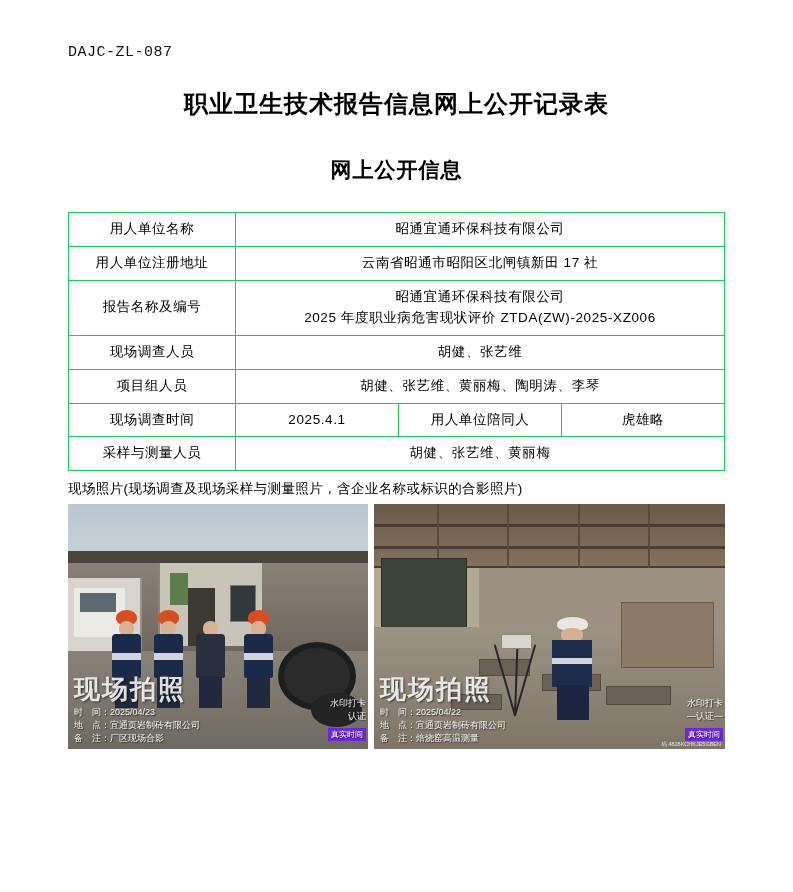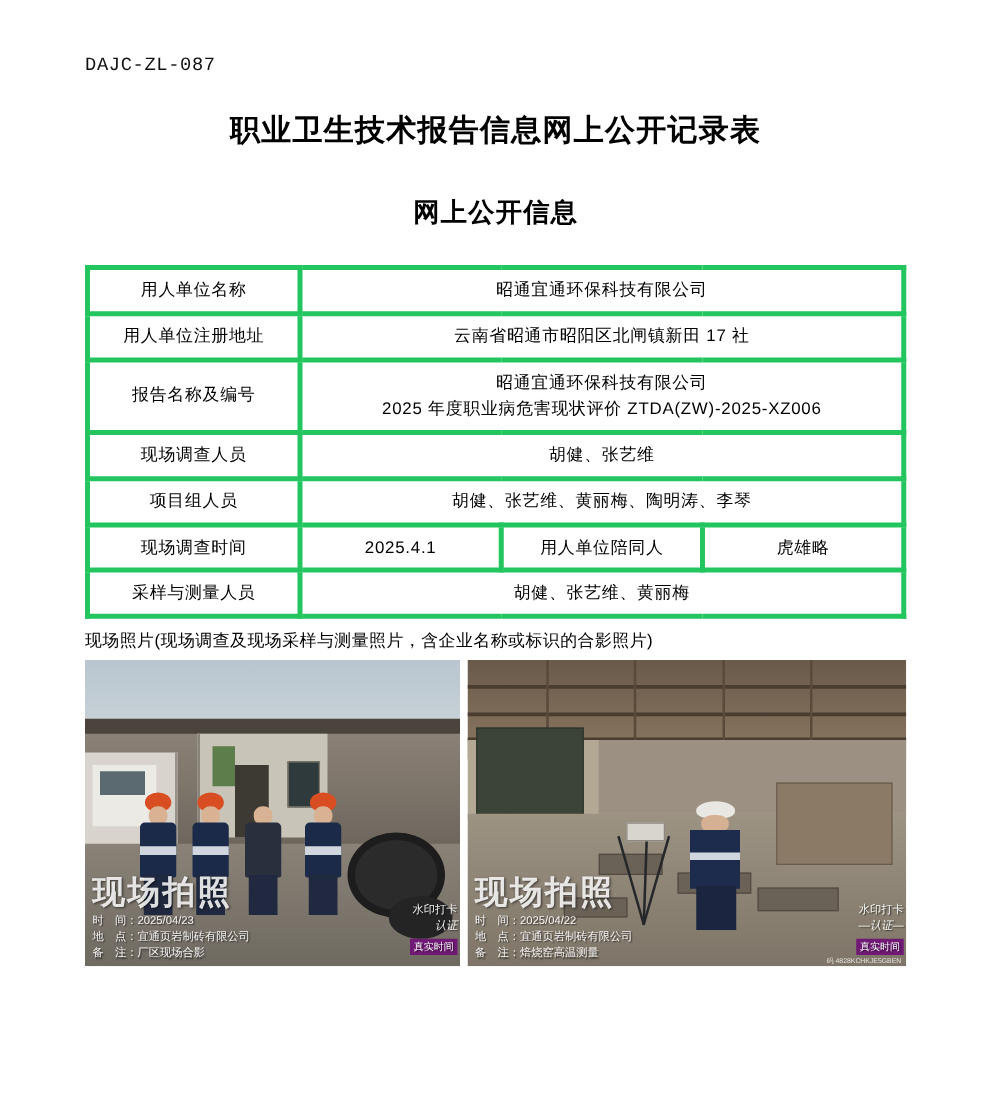--- a/index.html
+++ b/index.html
@@ -47,21 +47,21 @@
     margin-top: 36px;
     font-family: Liberation Sans, sans-serif;
   }
   table.info {
     width: 657px;
     margin: 28px auto 0 auto;
     border-collapse: collapse;
     table-layout: fixed;
   }
   table.info td {
-    border: 4px solid #22c55e;
+    border: 1px solid #22c55e;
     text-align: center;
     vertical-align: middle;
     font-size: 13.5px;
     font-family: "Liberation Sans", "DejaVu Sans", sans-serif;
     padding: 6px 4px;
     line-height: 1.55;
     letter-spacing: 0.6px;
   }
   td.label {
     width: 158px;
@@ -274,23 +274,23 @@
     text-shadow: 1px 1px 1px rgba(0,0,0,0.6);
   }
   .wm-badge {
     position:absolute; right:2px; bottom:8px;
     text-align:right;
     font-family: "Liberation Sans", "DejaVu Sans", sans-serif;
     color: rgba(255,255,255,0.92);
     text-shadow: 1px 1px 1px rgba(0,0,0,0.6);
   }
   .wm-badge .b1 { font-size: 9px; }
-  .wm-badge .b2 { font-size: 9px; font-style: italic; }
+  .wm-badge .b2 { font-size: 9px; }
   .wm-badge .b3 {
-    font-size: 8px; background:#701a75; color:#fff;
+    font-size: 8px; background:#6d28d9; color:#fff;
     padding:1px 3px; display:inline-block; margin-top:2px;
   }
   .wm-code {
     position:absolute; right:4px; bottom:1px;
     font-size: 5.5px; color: rgba(255,255,255,0.8);
     font-family: "Liberation Sans", "DejaVu Sans", sans-serif;
   }
 </style>
 </head>
 <body>

